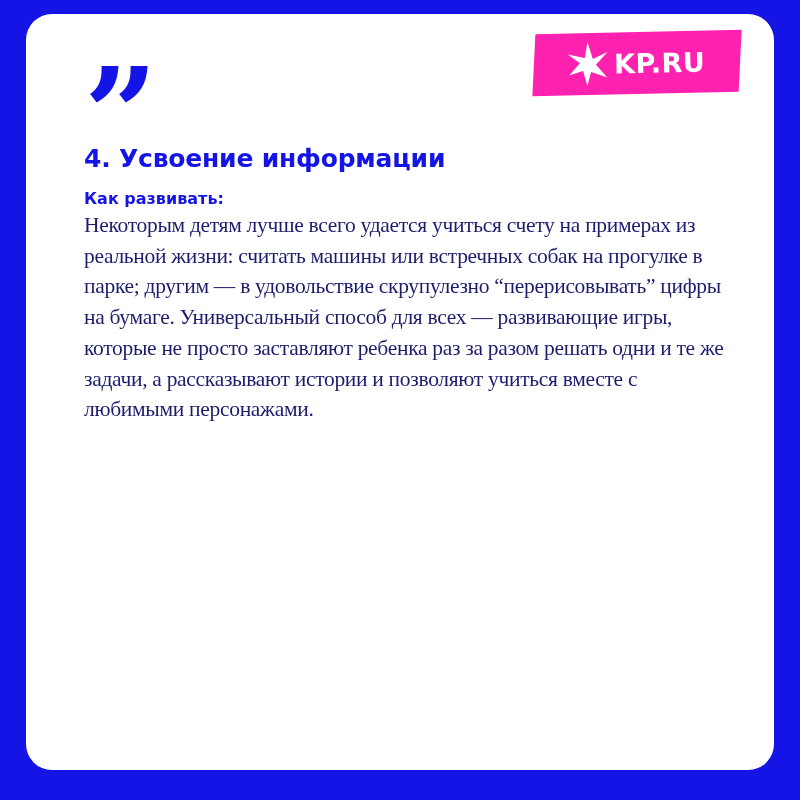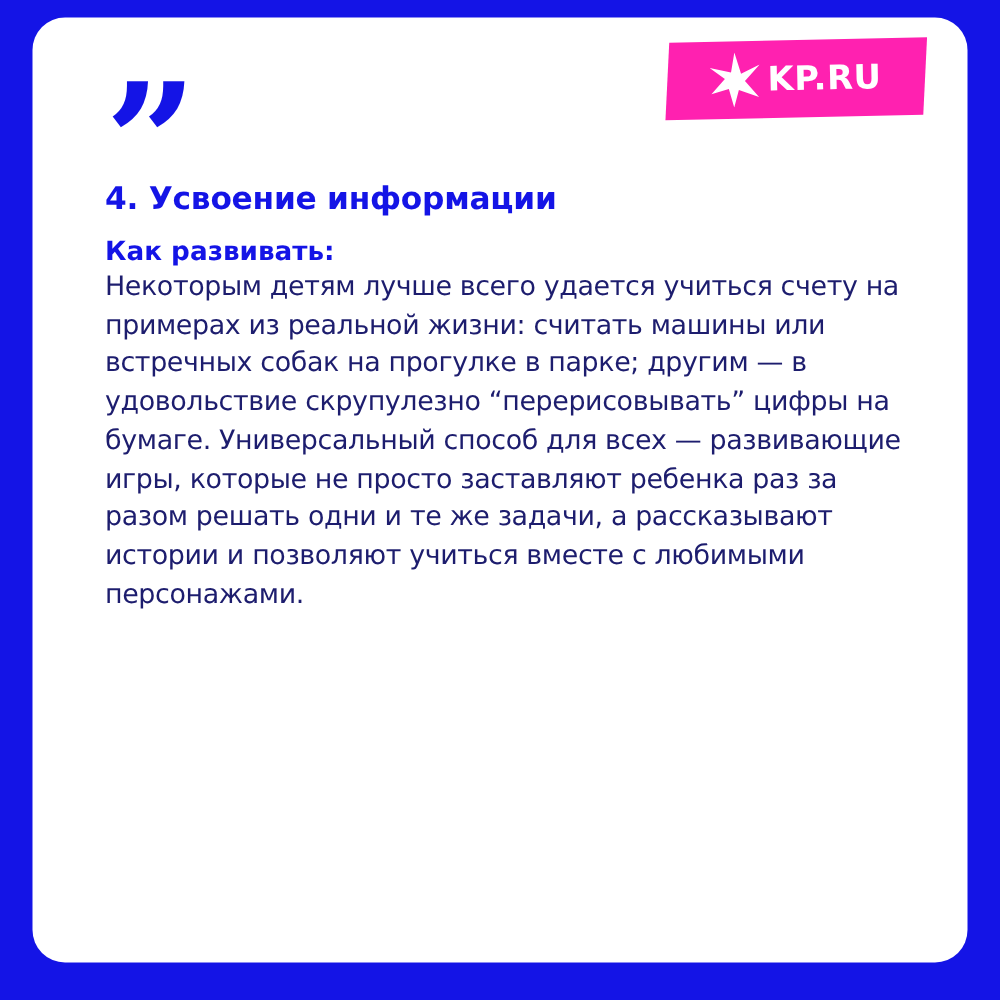--- a/index.html
+++ b/index.html
@@ -84,25 +84,26 @@
     font-family: "DejaVu Sans", sans-serif;
     font-size: 21.5px;
     line-height: 1.43;
     margin: 0 0 16px 0;
     letter-spacing: -0.3px;
   }
   .sub-heading {
     color: #1414e6;
     font-family: "DejaVu Sans", sans-serif;
     font-weight: bold;
-    font-size: 21px;
+    font-size: 16px;
     margin: 0 0 2px 0;
   }
   .para.last {
     margin-bottom: 16px;
+    font-family: Liberation Serif, serif;
   }
 </style>
 </head>
 <body>
 
 <div class="card">
 
   <div class="logo-badge">
     <div class="logo-inner">
       <span>

